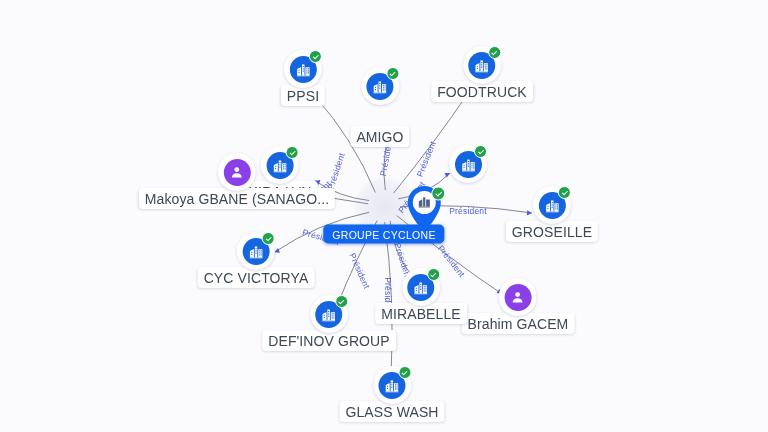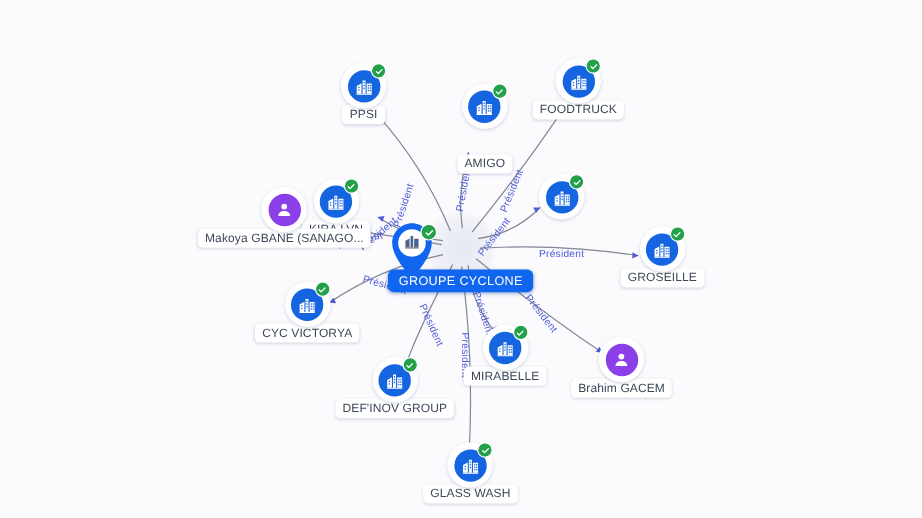--- a/index.html
+++ b/index.html
@@ -88,34 +88,34 @@
     justify-content: center;
     box-sizing: border-box;
   }
   .verified-badge svg { display: block; }
 
   .node-label {
     margin-top: -3px;
     background: #ffffff;
     border-radius: 4px;
     padding: 2.5px 6px;
-    font-size: 10px;
+    font-size: 14px;
     color: #3c4858;
     white-space: nowrap;
     box-shadow: 0 1px 2.5px rgba(30, 40, 90, 0.16);
     letter-spacing: 0.1px;
   }
 
   
   .node-root {
     position: absolute;
     transform: translate(-50%, -50%);
     display: flex;
     flex-direction: column;
-    align-items: flex-start;
+    align-items: flex-end;
   }
   .root-glow {
     position: absolute;
     left: 50%;
     top: 22px;
     transform: translate(-50%, -50%);
     width: 62px;
     height: 62px;
     border-radius: 50%;
     background: radial-gradient(circle, rgba(120,130,170,0.16) 0%, rgba(120,130,170,0.07) 58%, rgba(255,255,255,0) 72%);
@@ -231,21 +231,21 @@
             </svg>
           </div>
           <div class="verified-badge">
             <svg width="8" height="8" viewBox="0 0 24 24">
               <path d="M5 12.5l4.6 4.6L19 7.5" stroke="#ffffff" stroke-width="3.2" fill="none" stroke-linecap="round" stroke-linejoin="round"></path>
             </svg>
           </div>
         </div>
         <div class="node-label">PPSI</div>
       </div>
-      <div class="node" style="left: 404px; top: 107px; gap: 24px;">
+      <div class="node" style="left: 380px; top: 107px; gap: 24px;">
         <div class="node-halo">
           <div class="node-disc company">
             <svg width="17" height="17" viewBox="0 0 24 24">
               <path fill="#ffffff" d="M3 20.5h18v1.2H3z"></path>
               <path fill="#ffffff" d="M3.2 11.4l5.6-3.1v12.2H3.2z"></path>
               <path fill="#ffffff" d="M10.1 5.1h3.5v15.4h-3.5z"></path>
               <path fill="#ffffff" d="M14.9 8.7h5.9v11.8h-5.9z"></path>
               <rect x="16.2" y="10.3" width="1.5" height="1.5" fill="#1565e0"></rect>
               <rect x="18.5" y="10.3" width="1.5" height="1.5" fill="#1565e0"></rect>
               <rect x="16.2" y="13.2" width="1.5" height="1.5" fill="#1565e0"></rect>

